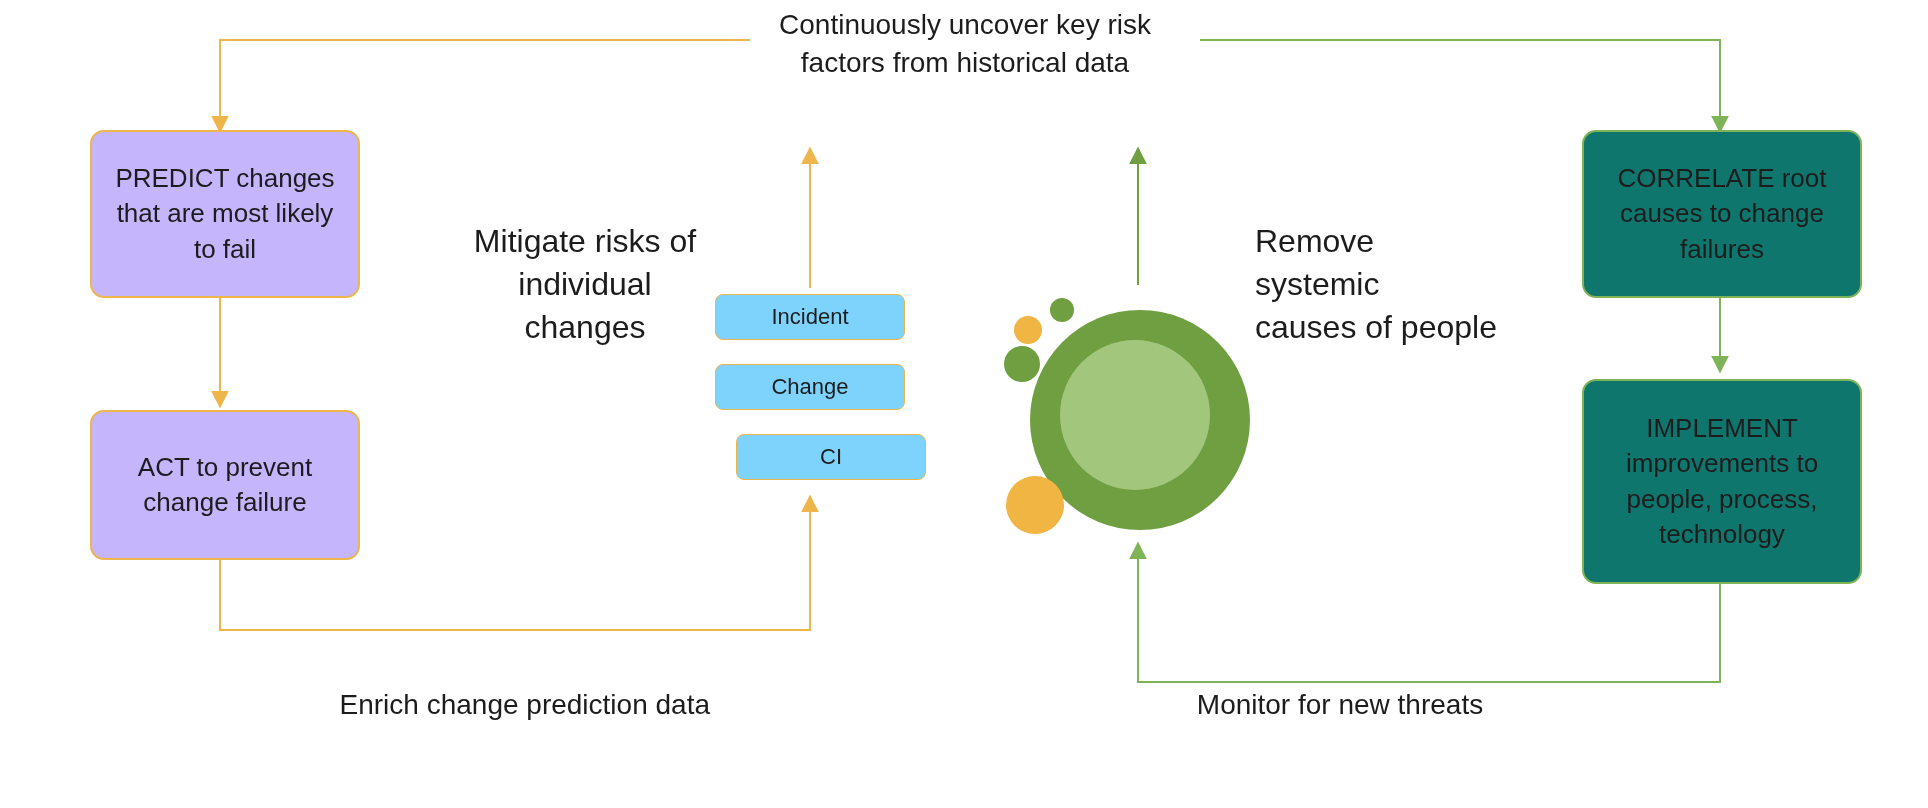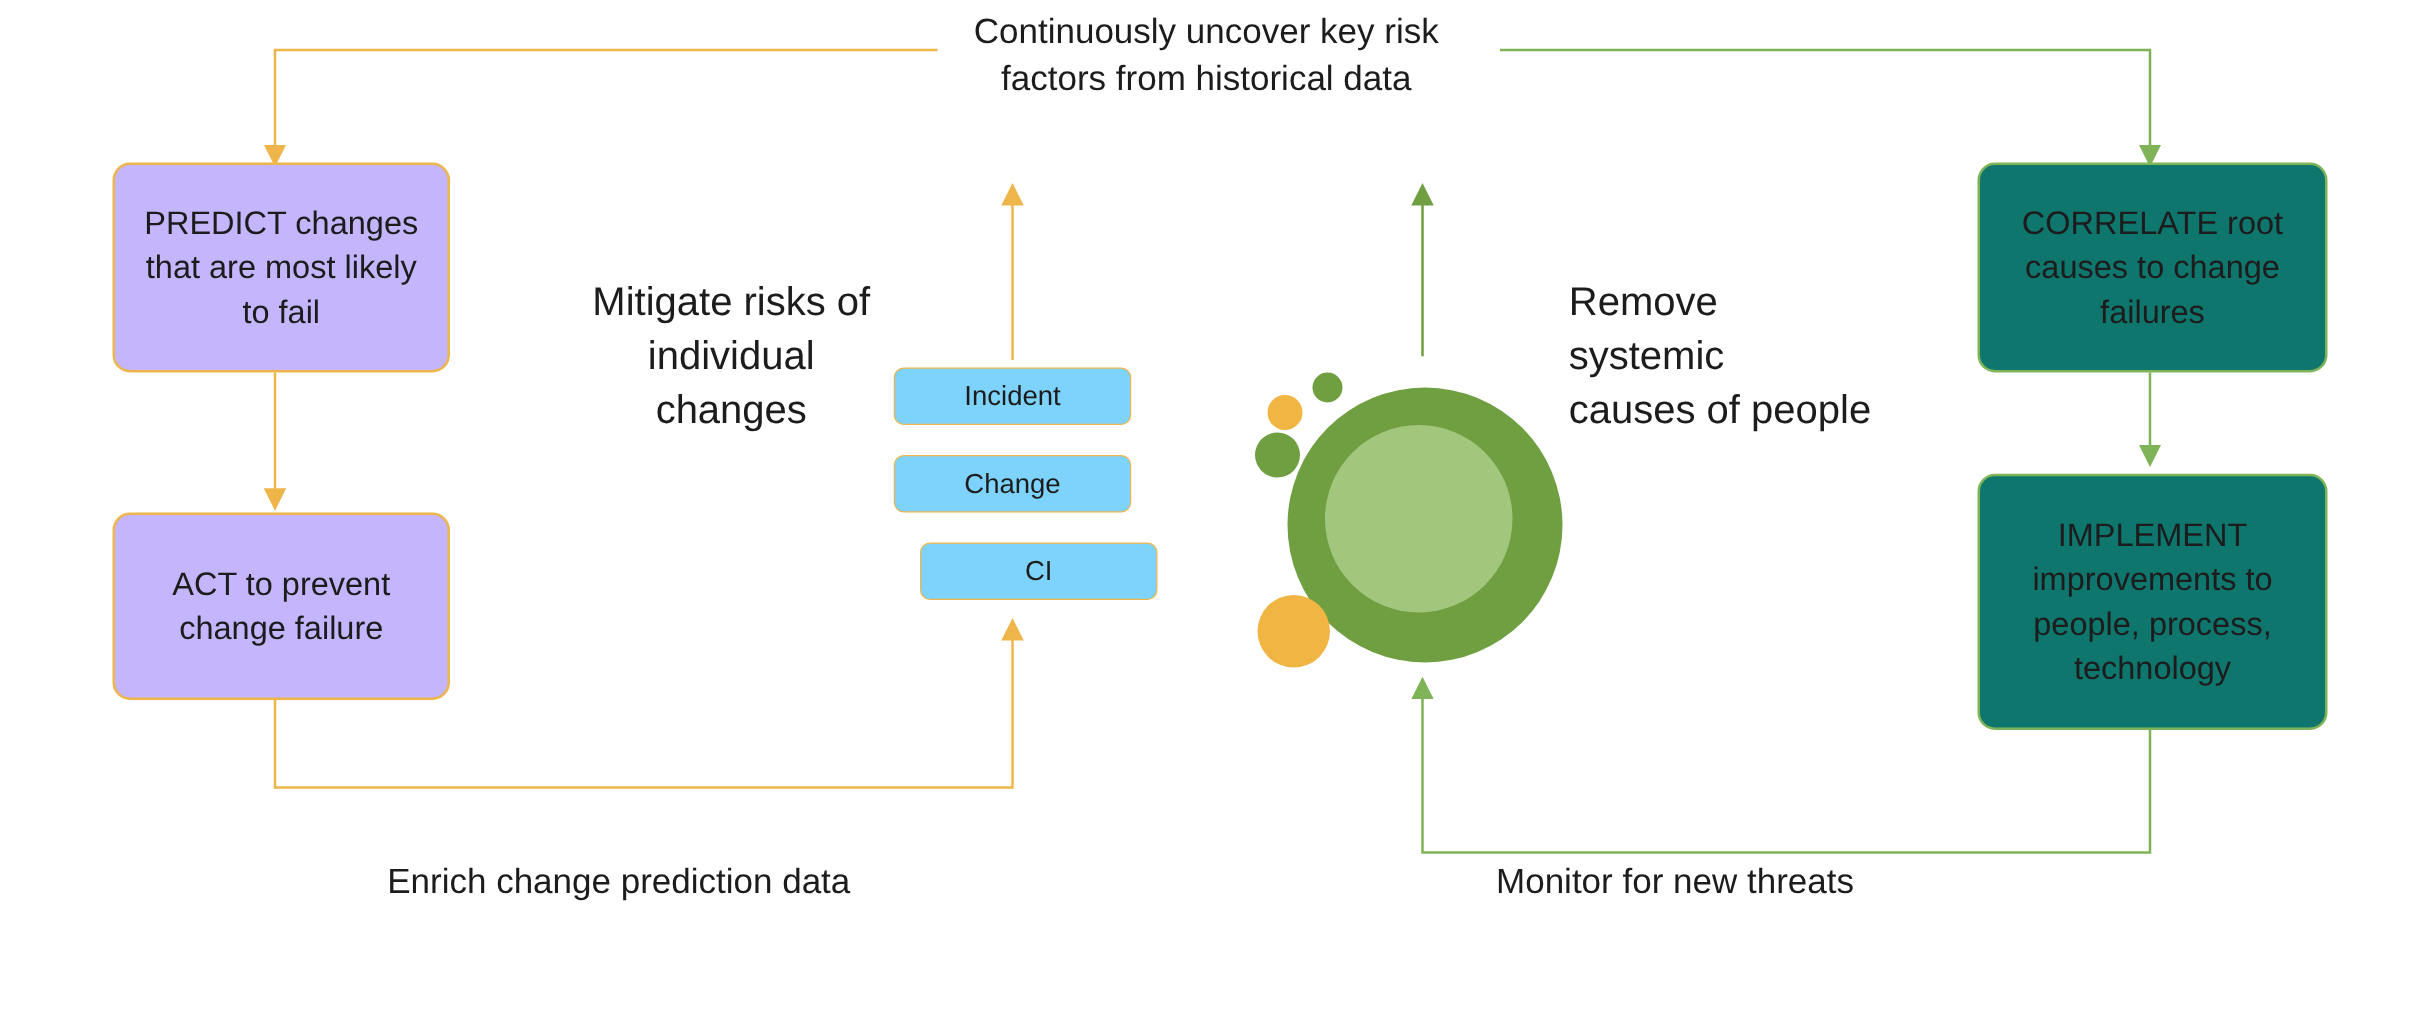--- a/index.html
+++ b/index.html
@@ -155,16 +155,16 @@
 
   <div class="cluster" style="left:1000px; top:280px;">
     <div class="circ c-outer"></div>
     <div class="circ c-inner"></div>
     <div class="circ c-g-md"></div>
     <div class="circ c-g-sm"></div>
     <div class="circ c-y-sm"></div>
     <div class="circ c-y-big"></div>
   </div>
 
-  <div class="label large" style="left:280px; top:686px; width:430px;">Enrich change prediction data</div>
+  <div class="label large" style="left:280px; top:686px; width:430px;text-align:right;">Enrich change prediction data</div>
   <div class="label large" style="left:1160px; top:686px; width:360px;">Monitor for new threats</div>
 
 </div>
 
 </body></html>

